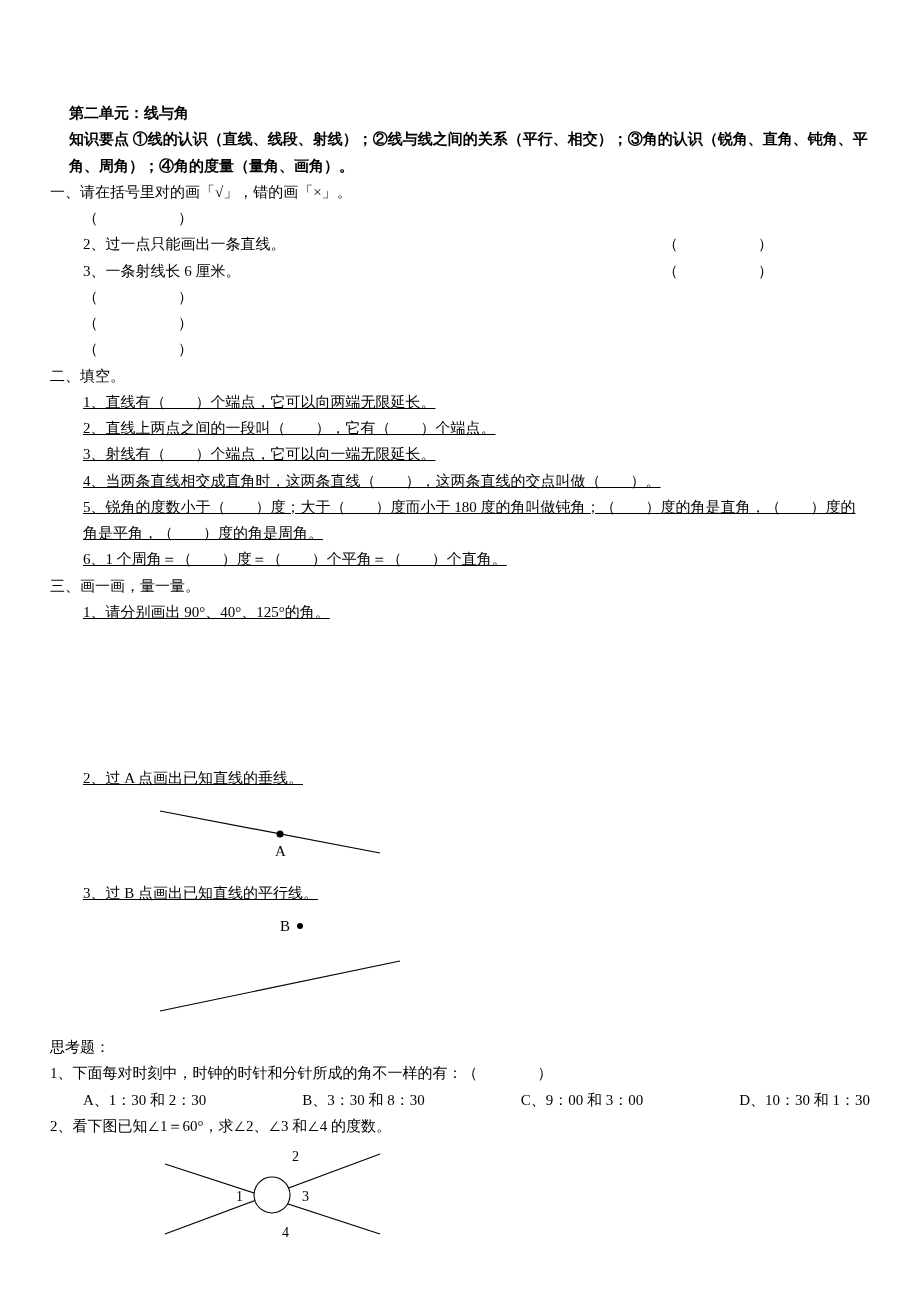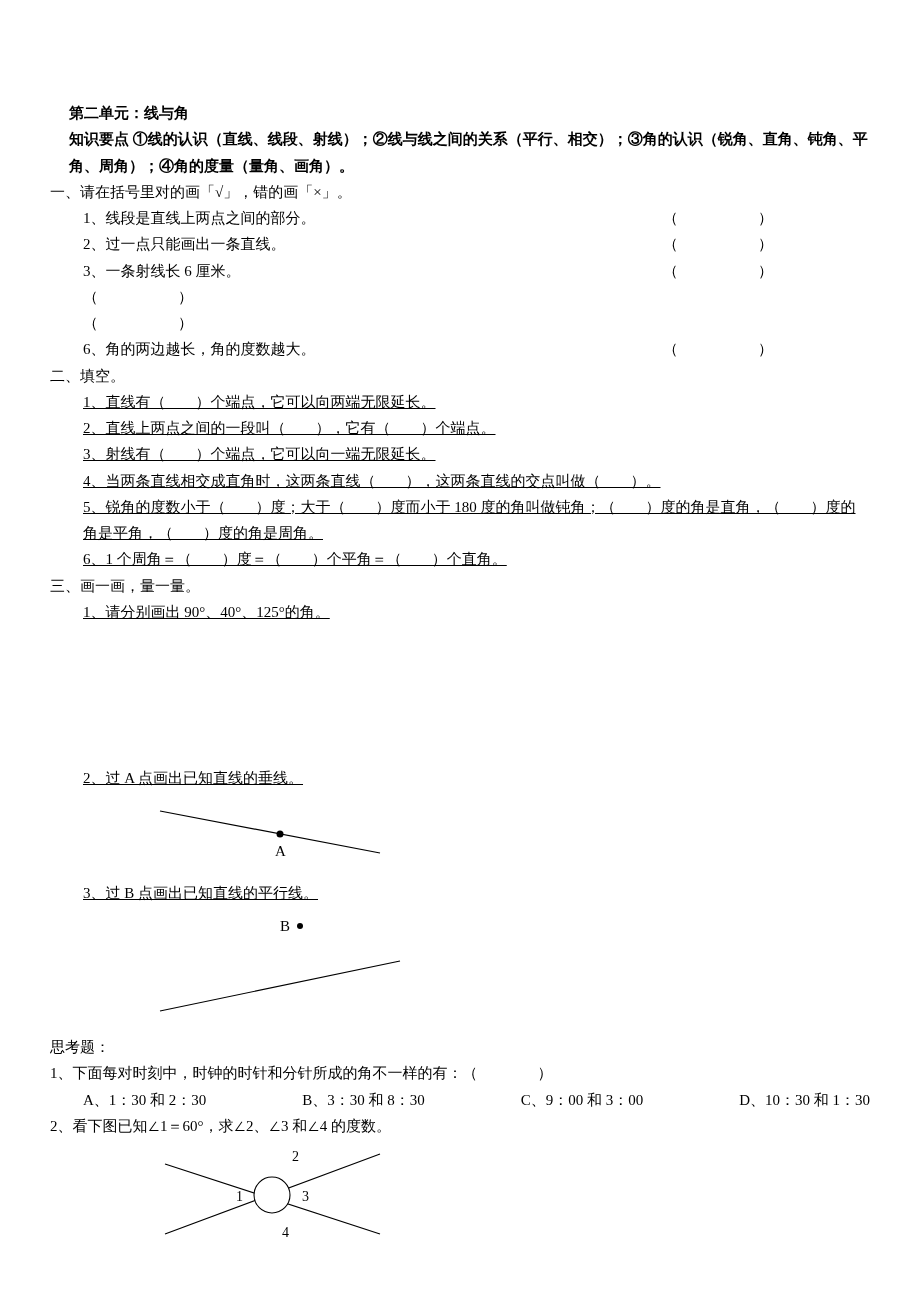--- a/index.html
+++ b/index.html
@@ -27,21 +27,20 @@
 </head>
 <body>
 
 <div class="bold">第二单元：线与角</div>
 <div class="bold">
   <span>知识要点</span><span> ①线的认识（直线、线段、射线）；②线与线之间的关系（平行、相交）；③角的认识（锐角、直角、钝角、平角、周角）；④角的度量（量角、画角）。</span>
 </div>
 
 <div>一、请在括号里对的画「√」，错的画「×」。</div>
 <div class="tf-row">
-  <span class="tf-text">1、线段是直线上两点之间的部分。</span>
   <span class="tf-paren">
       <span>（</span>
       <span>）</span>
     </span>
 </div>
 <div class="tf-row">
   <span class="tf-text">2、过一点只能画出一条直线。</span>
   <span class="tf-paren">
       <span>（</span>
       <span>）</span>
@@ -60,21 +59,20 @@
       <span>）</span>
     </span>
 </div>
 <div class="tf-row">
   <span class="tf-paren">
       <span>（</span>
       <span>）</span>
     </span>
 </div>
 <div class="tf-row">
-  <span class="tf-text">6、角的两边越长，角的度数越大。</span>
   <span class="tf-paren">
       <span>（</span>
       <span>）</span>
     </span>
 </div>
 
 <div>二、填空。</div>
 <div class="indent-1">1、直线有（　　）个端点，它可以向两端无限延长。</div>
 <div class="indent-1">2、直线上两点之间的一段叫（　　），它有（　　）个端点。</div>
 <div class="indent-1">3、射线有（　　）个端点，它可以向一端无限延长。</div>

